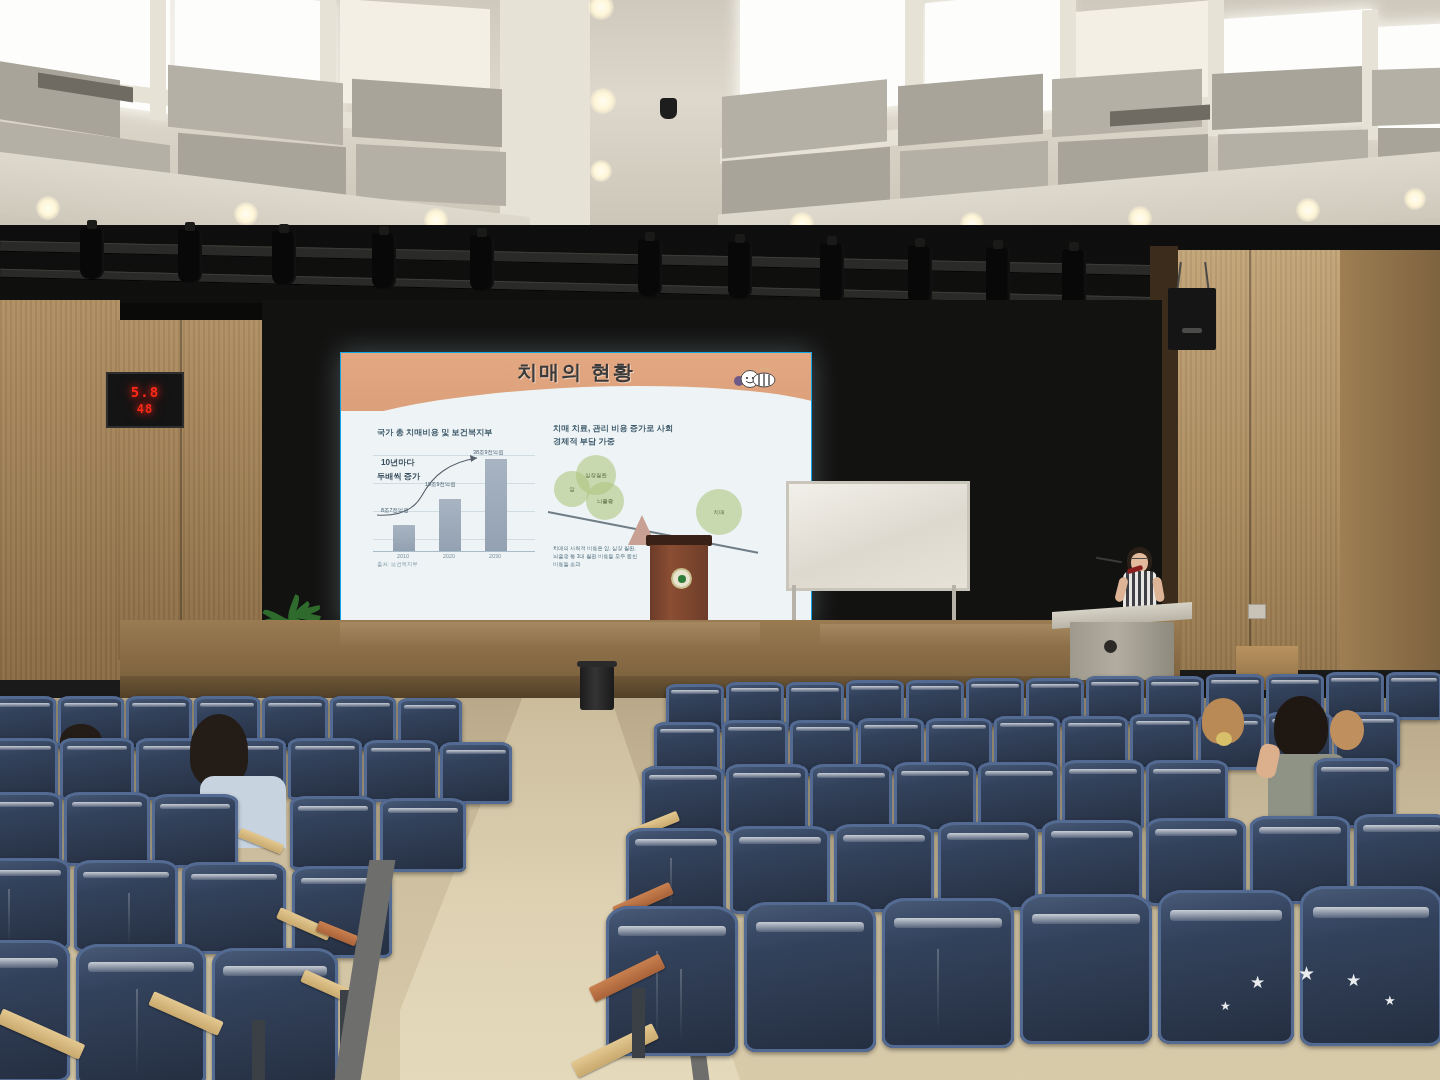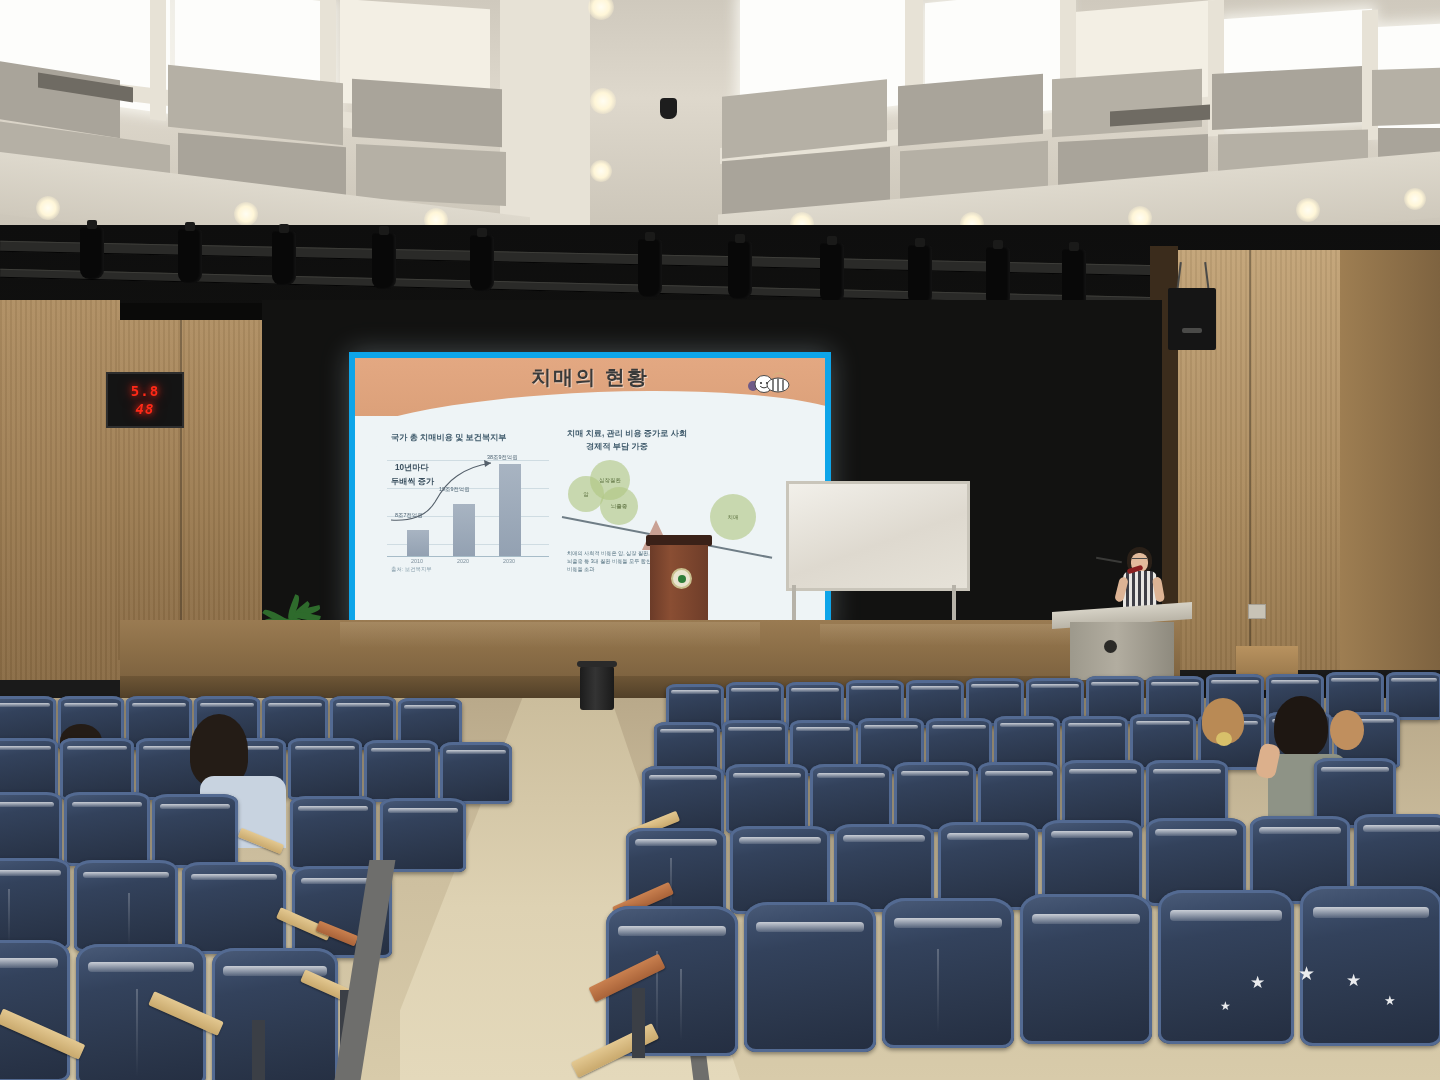--- a/index.html
+++ b/index.html
@@ -28,22 +28,22 @@
      repeating-linear-gradient(90deg,rgba(0,0,0,.05) 0 2px,rgba(255,255,255,.03) 2px 5px),
      linear-gradient(180deg,#b08f63,#9c7c52 55%,#8a6c45);}
   .wood-wall-r{background:
      repeating-linear-gradient(90deg,rgba(0,0,0,.05) 0 2px,rgba(255,255,255,.03) 2px 5px),
      linear-gradient(180deg,#c3a478,#ad8d60 55%,#95764c);}
 
   
   #backwall{background:#121211;}
 
   
-  #screen{left:349px;top:352px;width:470px;height:272px;background:#dfe6e8;
-     box-shadow:0 0 26px rgba(180,200,210,.33);border:6px solid #0ea5e9;overflow:hidden;}
+  #screen{left:340px;top:352px;width:470px;height:272px;background:#dfe6e8;
+     box-shadow:0 0 26px rgba(180,200,210,.33);border:1px solid #0ea5e9;overflow:hidden;}
   .slide-band{position:absolute;left:0;top:0;width:100%;height:62px;
      background:linear-gradient(180deg,#e3a882,#dba079);}
   .slide-wave{position:absolute;left:-4%;top:34px;width:112%;height:46px;background:#eef4f6;
      border-radius:50% 50% 0 0 / 100% 100% 0 0;transform:rotate(-2.2deg);}
   .slide-body{position:absolute;left:0;top:58px;width:100%;height:214px;background:#eef4f6;}
   #slide-title{position:absolute;left:0;top:6px;width:100%;text-align:center;
      font-size:20px;font-weight:bold;color:#3a3a3a;letter-spacing:2px;
      text-shadow:1px 1px 0 rgba(255,255,255,.5);filter:blur(.45px);}
   #bee{position:absolute;right:34px;top:14px;width:46px;height:26px;}
   .slide-head{position:absolute;font-size:8.2px;color:#3f5a6b;font-weight:bold;filter:blur(.35px);line-height:1.35;}
@@ -120,21 +120,21 @@
   
   #spk-right{left:1168px;top:288px;width:48px;height:62px;background:#151515;border-radius:2px;}
   .spk-cable{position:absolute;width:1.5px;background:#4a4a48;}
   #projector{left:578px;top:218px;width:38px;height:22px;background:#2a2a28;border-radius:2px;}
   .proj-pole{position:absolute;left:16px;top:-34px;width:3px;height:34px;background:#d8d3c7;}
   #camera{left:660px;top:98px;width:17px;height:21px;background:#1d1d1d;border-radius:4px 4px 7px 7px;}
   #led-clock{left:106px;top:372px;width:74px;height:52px;background:#141414;border:2px solid #2e2e2e;
      display:flex;flex-direction:column;align-items:center;justify-content:center;gap:2px;}
   .led{font-family:"DejaVu Sans Mono",monospace;color:#ff2a18;font-weight:bold;
      text-shadow:0 0 7px #ff2a18,0 0 14px rgba(255,42,24,.6);letter-spacing:1px;filter:blur(.5px);}
-  #led-top{font-size:14px;} #led-bot{font-size:14px;font-style:italic;}
+  #led-top{font-size:14px;} #led-bot{font-size:12px;}
   #trashcan{left:580px;top:666px;width:34px;height:44px;background:linear-gradient(90deg,#1c1c1c,#343434 45%,#1a1a1a);border-radius:3px;}
   .tc-lid{position:absolute;left:-3px;top:-5px;width:40px;height:6px;background:#2a2a2a;border-radius:3px;}
   #sidetable{left:1236px;top:646px;width:62px;height:44px;
      background:linear-gradient(180deg,#b8925f,#8e6f45);}
   #outlet{left:1248px;top:604px;width:16px;height:13px;background:#c8c3b6;border:1px solid #a49e92;}
   .door-seam{position:absolute;width:2px;background:rgba(0,0,0,.28);}
 
   
   #watermark{right:24px;bottom:14px;width:210px;height:120px;pointer-events:none;}
   #wm-text{position:absolute;left:0;bottom:6px;width:100%;text-align:center;
@@ -302,21 +302,21 @@
         <path d="M4 70 Q36 72 48 52 Q58 34 70 26 Q84 16 104 13" stroke="#55606b" stroke-width="1.1" fill="none"></path>
         <polygon points="104,13 97,10 98,17" fill="#55606b"></polygon>
       </svg>
     </div>
 
     <div class="slide-head" style="left:40px;top:104px;color:#3a4f5e;">10년마다</div>
     <div class="slide-head" style="left:36px;top:118px;color:#3a4f5e;">두배씩 증가</div>
     <div class="bar-val" style="left:36px;top:208px;color:#8aa0ad;">출처: 보건복지부</div>
 
     <div class="slide-head" style="left:212px;top:70px;">치매 치료, 관리 비용 증가로 사회</div>
-    <div class="slide-head" style="left:212px;top:83px;margin-left:19px;">경제적 부담 가중</div>
+    <div class="slide-head" style="left:212px;top:83px;">경제적 부담 가중</div>
 
     <div class="abs" style="left:205px;top:96px;width:250px;height:110px;">
       <div class="circ" style="left:8px;top:22px;width:36px;height:36px;">암</div>
       <div class="circ" style="left:30px;top:6px;width:40px;height:40px;">심장질환</div>
       <div class="circ" style="left:40px;top:33px;width:38px;height:38px;">뇌졸중</div>
       <div class="circ" style="left:150px;top:40px;width:46px;height:46px;">치매</div>
       <div class="abs" style="left:2px;top:62px;width:214px;height:2px;background:#6f7d86;transform:rotate(11deg);transform-origin:left center;"></div>
       <div class="abs" style="left:82px;top:66px;width:0;height:0;border-left:14px solid transparent;border-right:14px solid transparent;border-bottom:30px solid #c9a194;"></div>
     </div>
 

